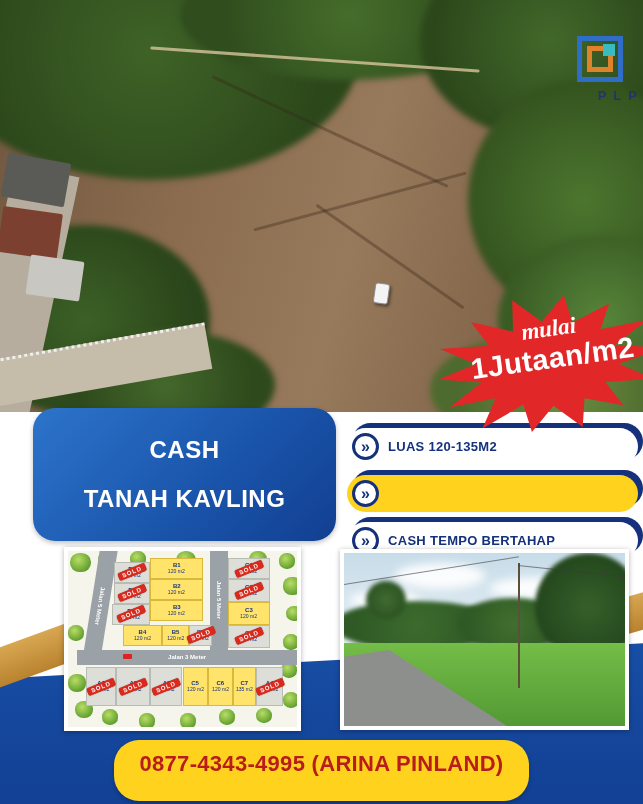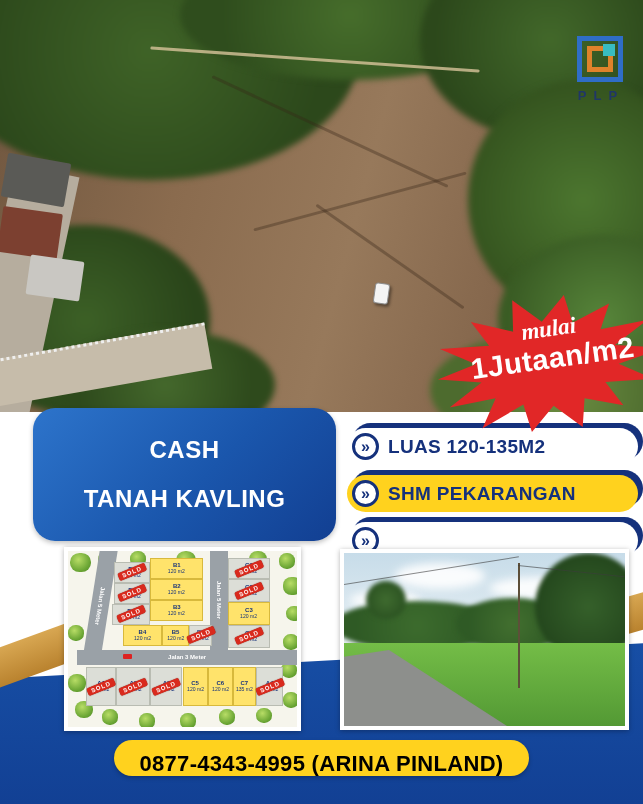--- a/index.html
+++ b/index.html
@@ -14,21 +14,21 @@
   .lroad{position:absolute;background:#b6ad9e;}
   .bld{position:absolute;border-radius:2px;}
   .van{position:absolute;width:13px;height:19px;background:#f4f4f4;border:1px solid #8d8d8d;
        border-radius:3px;transform:rotate(8deg);box-shadow:2px 2px 3px rgba(0,0,0,.4);}
 
   
   .logo-mark{position:absolute;left:577px;top:36px;width:46px;height:46px;
              border:5px solid #2f6fd0;box-sizing:border-box;opacity:.95;}
   .logo-mid{position:absolute;left:5px;top:5px;right:5px;bottom:5px;border:5px solid #e8852c;box-sizing:border-box;}
   .logo-core{position:absolute;right:3px;top:3px;width:12px;height:12px;background:#39c2c9;}
-  .logo-text{position:absolute;left:558px;top:88px;width:86px;text-align:center;color:#1b2f7a;
+  .logo-text{position:absolute;left:558px;top:88px;width:86px;text-align:right;color:#1b2f7a;
              font-weight:bold;font-size:13px;letter-spacing:7px;opacity:.8;}
 
   
   .badge-svg{position:absolute;left:428px;top:292px;transform:rotate(-8deg);z-index:6;}
   .badge-text{position:absolute;left:462px;top:316px;width:178px;transform:rotate(-8deg);
               text-align:center;color:#fff;z-index:7;line-height:1.15;}
   .badge-text .l1{font-style:italic;font-weight:bold;font-size:23px;font-family:"Liberation Serif",serif;}
   .badge-text .l2{font-weight:bold;font-size:29px;letter-spacing:.5px;}
 
   
@@ -53,21 +53,21 @@
   
   .features{position:absolute;left:347px;top:428px;width:291px;z-index:5;}
   .pill{position:relative;height:37px;border-radius:19px;margin-bottom:10px;display:flex;
         align-items:center;gap:9px;padding-left:5px;box-sizing:border-box;
         box-shadow:5px -5px 0 #15317c;}
   .pill.white{background:#fff;}
   .pill.yellow{background:#ffd21e;}
   .pill .chev{width:27px;height:27px;border-radius:50%;background:#fff;border:3px solid #15317c;
               box-sizing:border-box;color:#15317c;font-weight:bold;font-size:16px;line-height:21px;
               text-align:center;flex:0 0 auto;}
-  .pill .lbl{color:#15317c;font-weight:bold;font-size:19px;letter-spacing:.3px;white-space:nowrap;}
+  .pill .lbl{color:#15317c;font-weight:bold;font-size:13px;letter-spacing:.3px;white-space:nowrap;}
 
   
   .map-card{position:absolute;left:64px;top:547px;width:237px;height:184px;background:#fbfbf4;
             border:4px solid #fff;box-sizing:border-box;z-index:5;box-shadow:0 1px 5px rgba(0,0,0,.3);}
   .map-inner{position:absolute;inset:0;overflow:hidden;background:#f6f5ec;}
   .road{position:absolute;background:#9aa1a7;}
   .road-label{position:absolute;color:#fff;font-size:6px;font-weight:bold;white-space:nowrap;}
   .plot{position:absolute;box-sizing:border-box;border:1px solid #b9bcb2;text-align:center;
         display:flex;flex-direction:column;justify-content:center;overflow:visible;}
   .plot.yellow{background:#ffe36b;border-color:#d8b93c;}
@@ -88,23 +88,23 @@
   .cloud{position:absolute;background:#fff;border-radius:50%;filter:blur(4px);opacity:.9;}
   .tline{position:absolute;border-radius:50%;filter:blur(2px);}
   .grass{position:absolute;left:0;right:0;bottom:0;height:48%;
          background:linear-gradient(180deg,#74bd47,#539934);}
   .roadwedge{position:absolute;inset:0;background:#8d8f8c;
              clip-path:polygon(0 100%,0 60%,16% 56%,58% 100%);}
   .pole{position:absolute;background:#5d4f39;}
   .wire{position:absolute;height:1px;background:rgba(60,60,60,.6);transform-origin:left center;}
 
   
-  .contact{position:absolute;left:50%;top:740px;transform:translateX(-50%);height:36px;
+  .contact{position:absolute;left:50%;top:740px;transform:translateX(-50%);height:61px;
            padding:0 26px;border-radius:25px;background:#ffd21e;z-index:6;
-           color:#000000;font-weight:bold;font-size:22px;line-height:47px;white-space:nowrap;
+           color:#b91c1c;font-weight:bold;font-size:22px;line-height:47px;white-space:nowrap;
            letter-spacing:.3px;box-shadow:0 2px 4px rgba(0,0,0,.25);}
 </style>
 </head>
 <body>
 
 <div class="stage">
 
   <div class="aerial">
     <div class="veg" style="left:-60px;top:-80px;width:420px;height:260px;background:radial-gradient(circle,#3f6327,#2c481b 70%);"></div>
     <div class="veg" style="left:180px;top:-50px;width:340px;height:130px;background:radial-gradient(circle,#466d2b,#2f4d1d 70%);"></div>
@@ -150,24 +150,24 @@
     <div class="p2">TANAH KAVLING</div>
   </div>
 
   <div class="features" id="features">
       <div class="pill white">
         <span class="chev">»</span>
         <span class="lbl">LUAS 120-135M2</span>
       </div>
       <div class="pill yellow">
         <span class="chev">»</span>
-        <span class="lbl">SHM PEKARANGAN</span>
       </div>
       <div class="pill white">
         <span class="chev">»</span>
+        <span class="lbl">CASH TEMPO BERTAHAP</span>
       </div>
     </div>
 
   <div class="map-card">
     <div class="map-inner" id="mapInner">
         <div class="tree" style="left:1%;top:1%;width:9%;height:11%;"></div>
         <div class="tree" style="left:13%;top:0%;width:8%;height:10%;"></div>
         <div class="tree" style="left:27%;top:0%;width:7%;height:9%;"></div>
         <div class="tree" style="left:47%;top:0%;width:9%;height:11%;"></div>
         <div class="tree" style="left:63%;top:0%;width:7%;height:9%;"></div>

